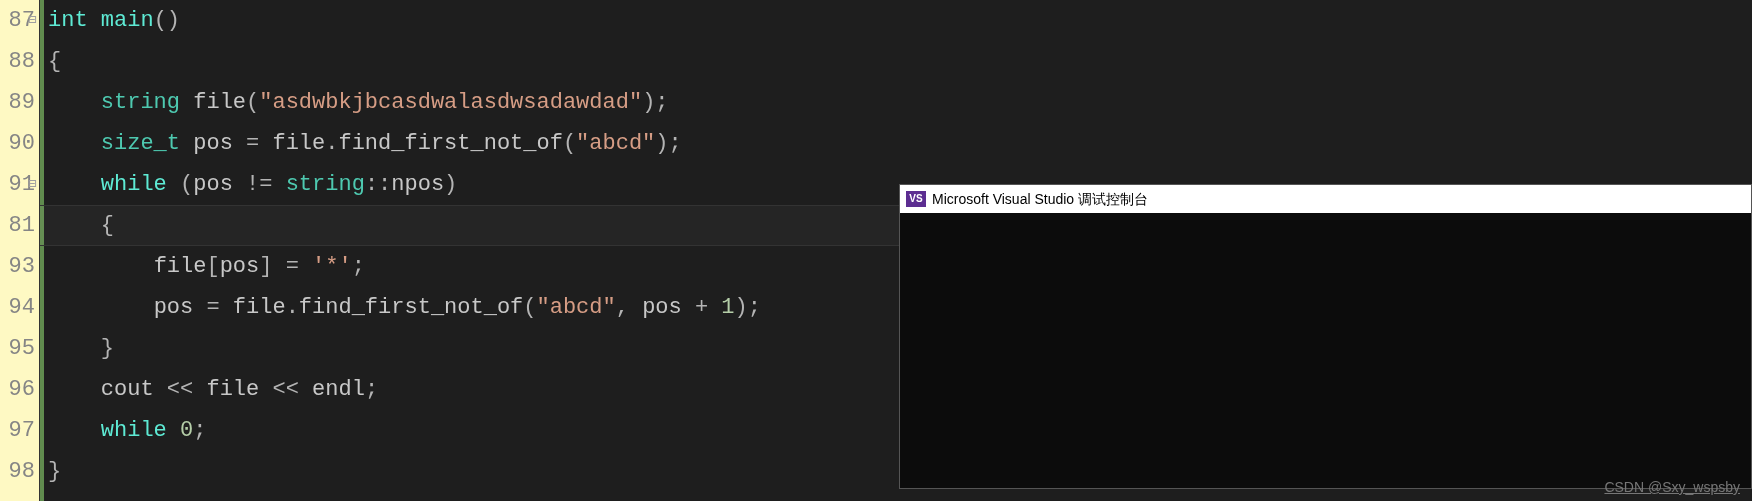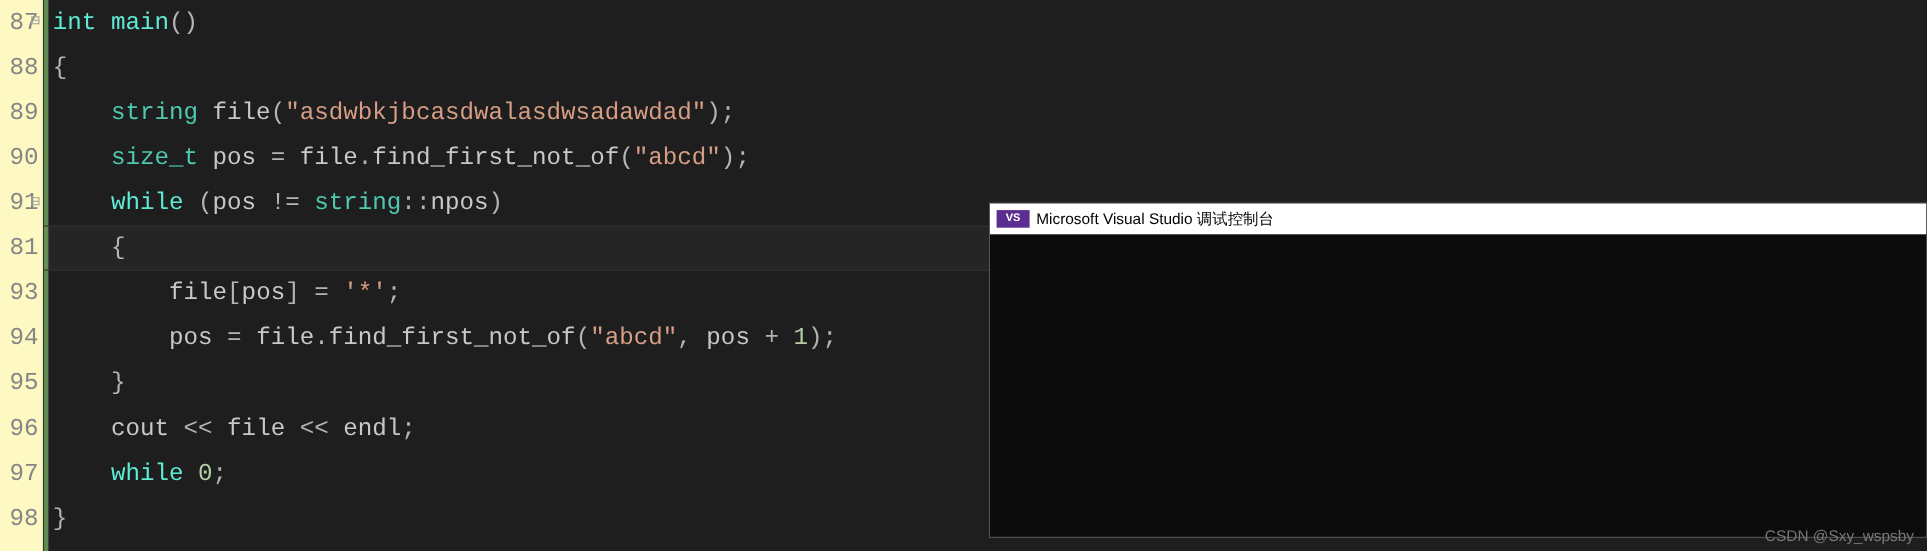--- a/index.html
+++ b/index.html
@@ -83,21 +83,21 @@
     font-family:"Segoe UI",Arial,sans-serif;
     font-size:14px;
     height:28px;
     line-height:28px;
     padding-left:6px;
     display:flex;
     align-items:center;
     gap:6px;
   }
   .console-icon {
-    width:30px; height:16px;
+    width:20px; height:16px;
     background:#5c2d91;
     color:#fff;
     font-size:10px;
     display:inline-flex;
     align-items:center;
     justify-content:center;
     font-weight:bold;
   }
   .console-body {
     padding:4px 6px;
@@ -110,20 +110,21 @@
     background:#ccc;
     margin-top:2px;
   }
   .watermark {
     position:absolute;
     right:12px;
     bottom:6px;
     color:#777;
     font-family:Arial,sans-serif;
     font-size:14px;
+    text-decoration:underline;
   }
 </style>
 </head>
 <body>
 
 <div class="editor-area">
   <div class="gutter" id="gutter">
       <div class="ln">87</div>
       <div class="ln">88</div>
       <div class="ln">89</div>

